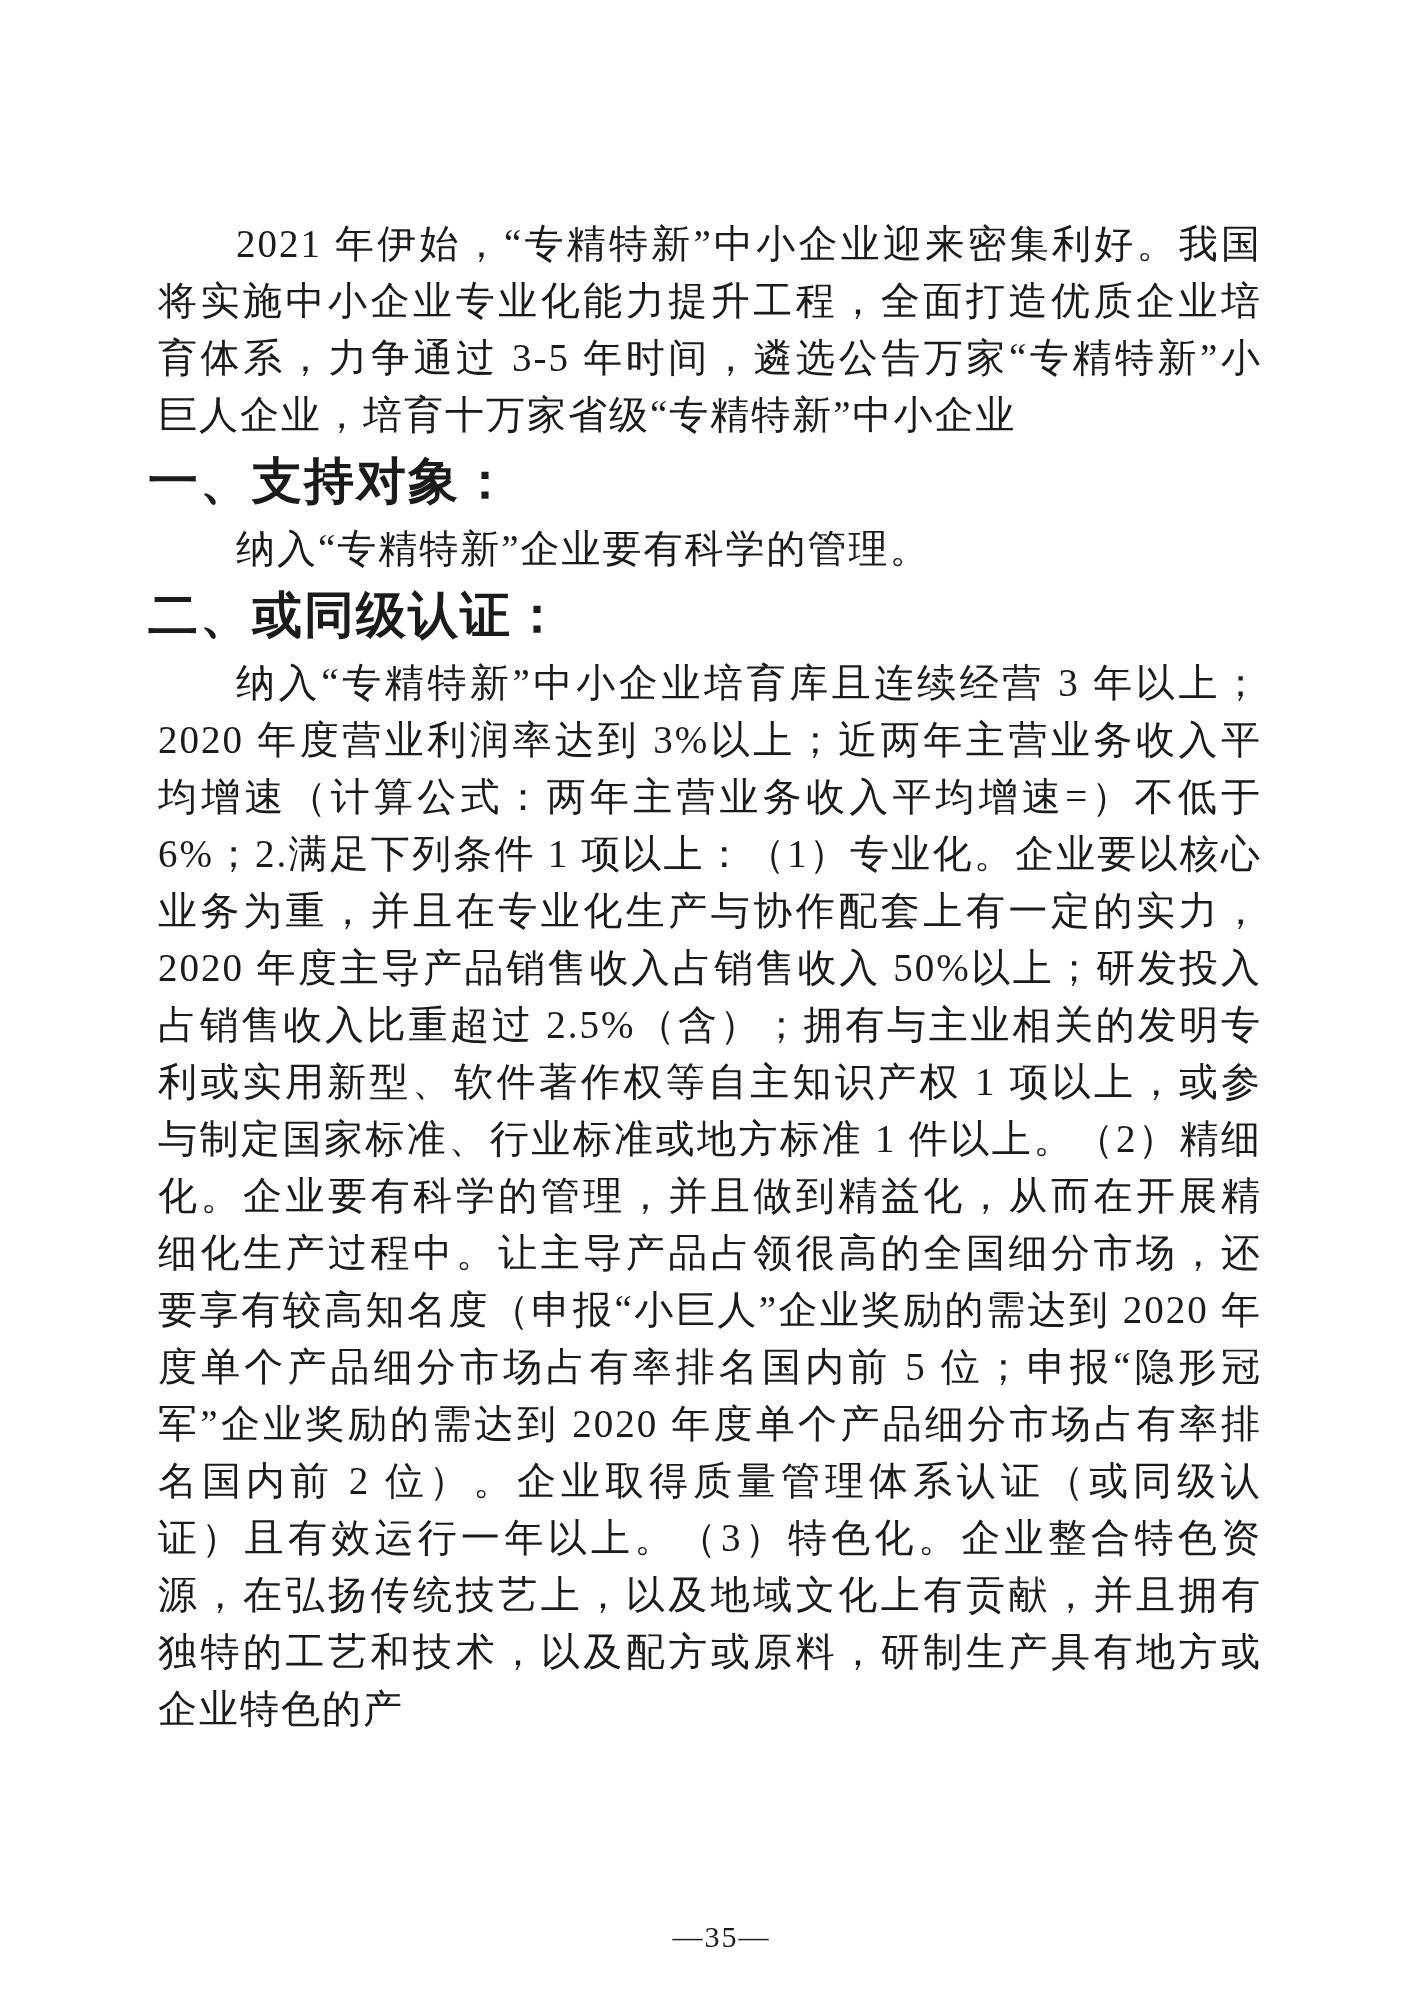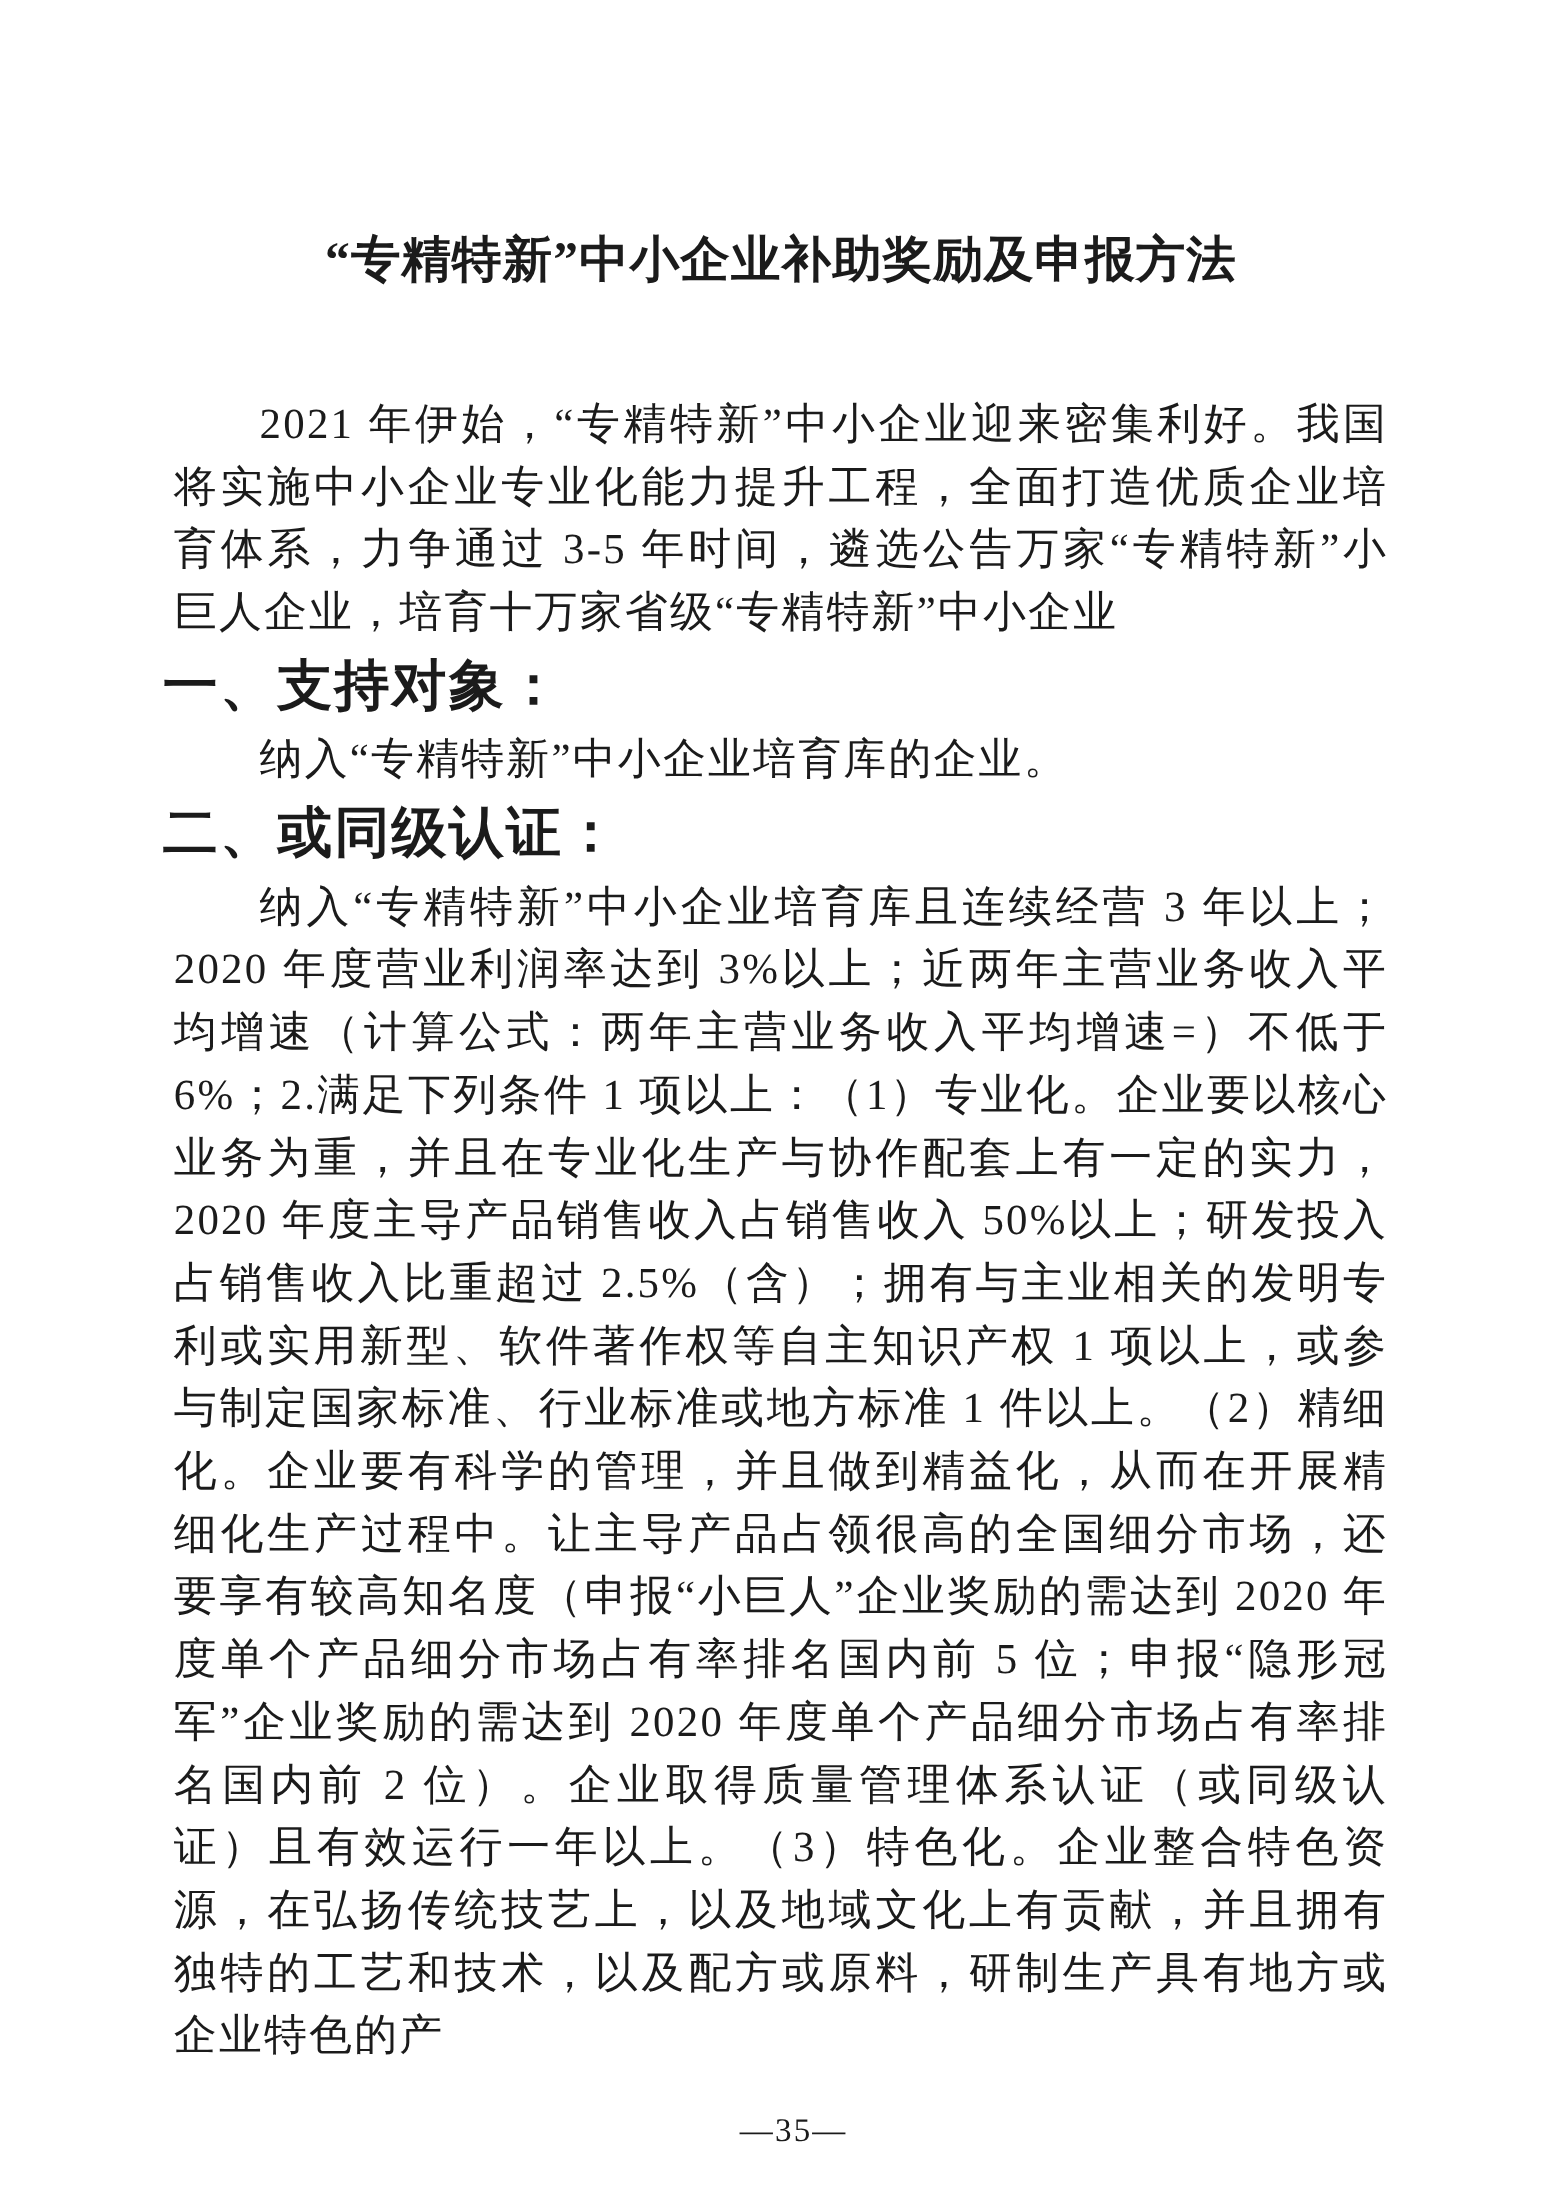--- a/index.html
+++ b/index.html
@@ -52,26 +52,25 @@
     text-align: center;
     font-size: 30px;
     letter-spacing: 2px;
     color: #1b1b1b;
   }
 </style>
 </head>
 <body>
 
 <div class="page">
-  <h1 class="title">“专精特新”中小企业补助奖励及申报方法</h1>
 
   <p class="body-para indent">2021 年伊始，“专精特新”中小企业迎来密集利好。我国将实施中小企业专业化能力提升工程，全面打造优质企业培育体系，力争通过 3-5 年时间，遴选公告万家“专精特新”小巨人企业，培育十万家省级“专精特新”中小企业</p>
 
   <h2 class="heading">一、支持对象：</h2>
 
-  <p class="body-para indent">纳入“专精特新”中小企业培育库的企业。</p>
+  <p class="body-para indent">纳入“专精特新”企业要有科学的管理。</p>
 
   <h2 class="heading">二、或同级认证：</h2>
 
   <p class="body-para indent">纳入“专精特新”中小企业培育库且连续经营 3 年以上；2020 年度营业利润率达到 3%以上；近两年主营业务收入平均增速（计算公式：两年主营业务收入平均增速=）不低于 6%；2.满足下列条件 1 项以上：（1）专业化。企业要以核心业务为重，并且在专业化生产与协作配套上有一定的实力，2020 年度主导产品销售收入占销售收入 50%以上；研发投入占销售收入比重超过 2.5%（含）；拥有与主业相关的发明专利或实用新型、软件著作权等自主知识产权 1 项以上，或参与制定国家标准、行业标准或地方标准 1 件以上。（2）精细化。企业要有科学的管理，并且做到精益化，从而在开展精细化生产过程中。让主导产品占领很高的全国细分市场，还要享有较高知名度（申报“小巨人”企业奖励的需达到 2020 年度单个产品细分市场占有率排名国内前 5 位；申报“隐形冠军”企业奖励的需达到 2020 年度单个产品细分市场占有率排名国内前 2 位）。企业取得质量管理体系认证（或同级认证）且有效运行一年以上。（3）特色化。企业整合特色资源，在弘扬传统技艺上，以及地域文化上有贡献，并且拥有独特的工艺和技术，以及配方或原料，研制生产具有地方或企业特色的产</p>
 
   <div class="page-number">—35—</div>
 </div>
 
 </body></html>

